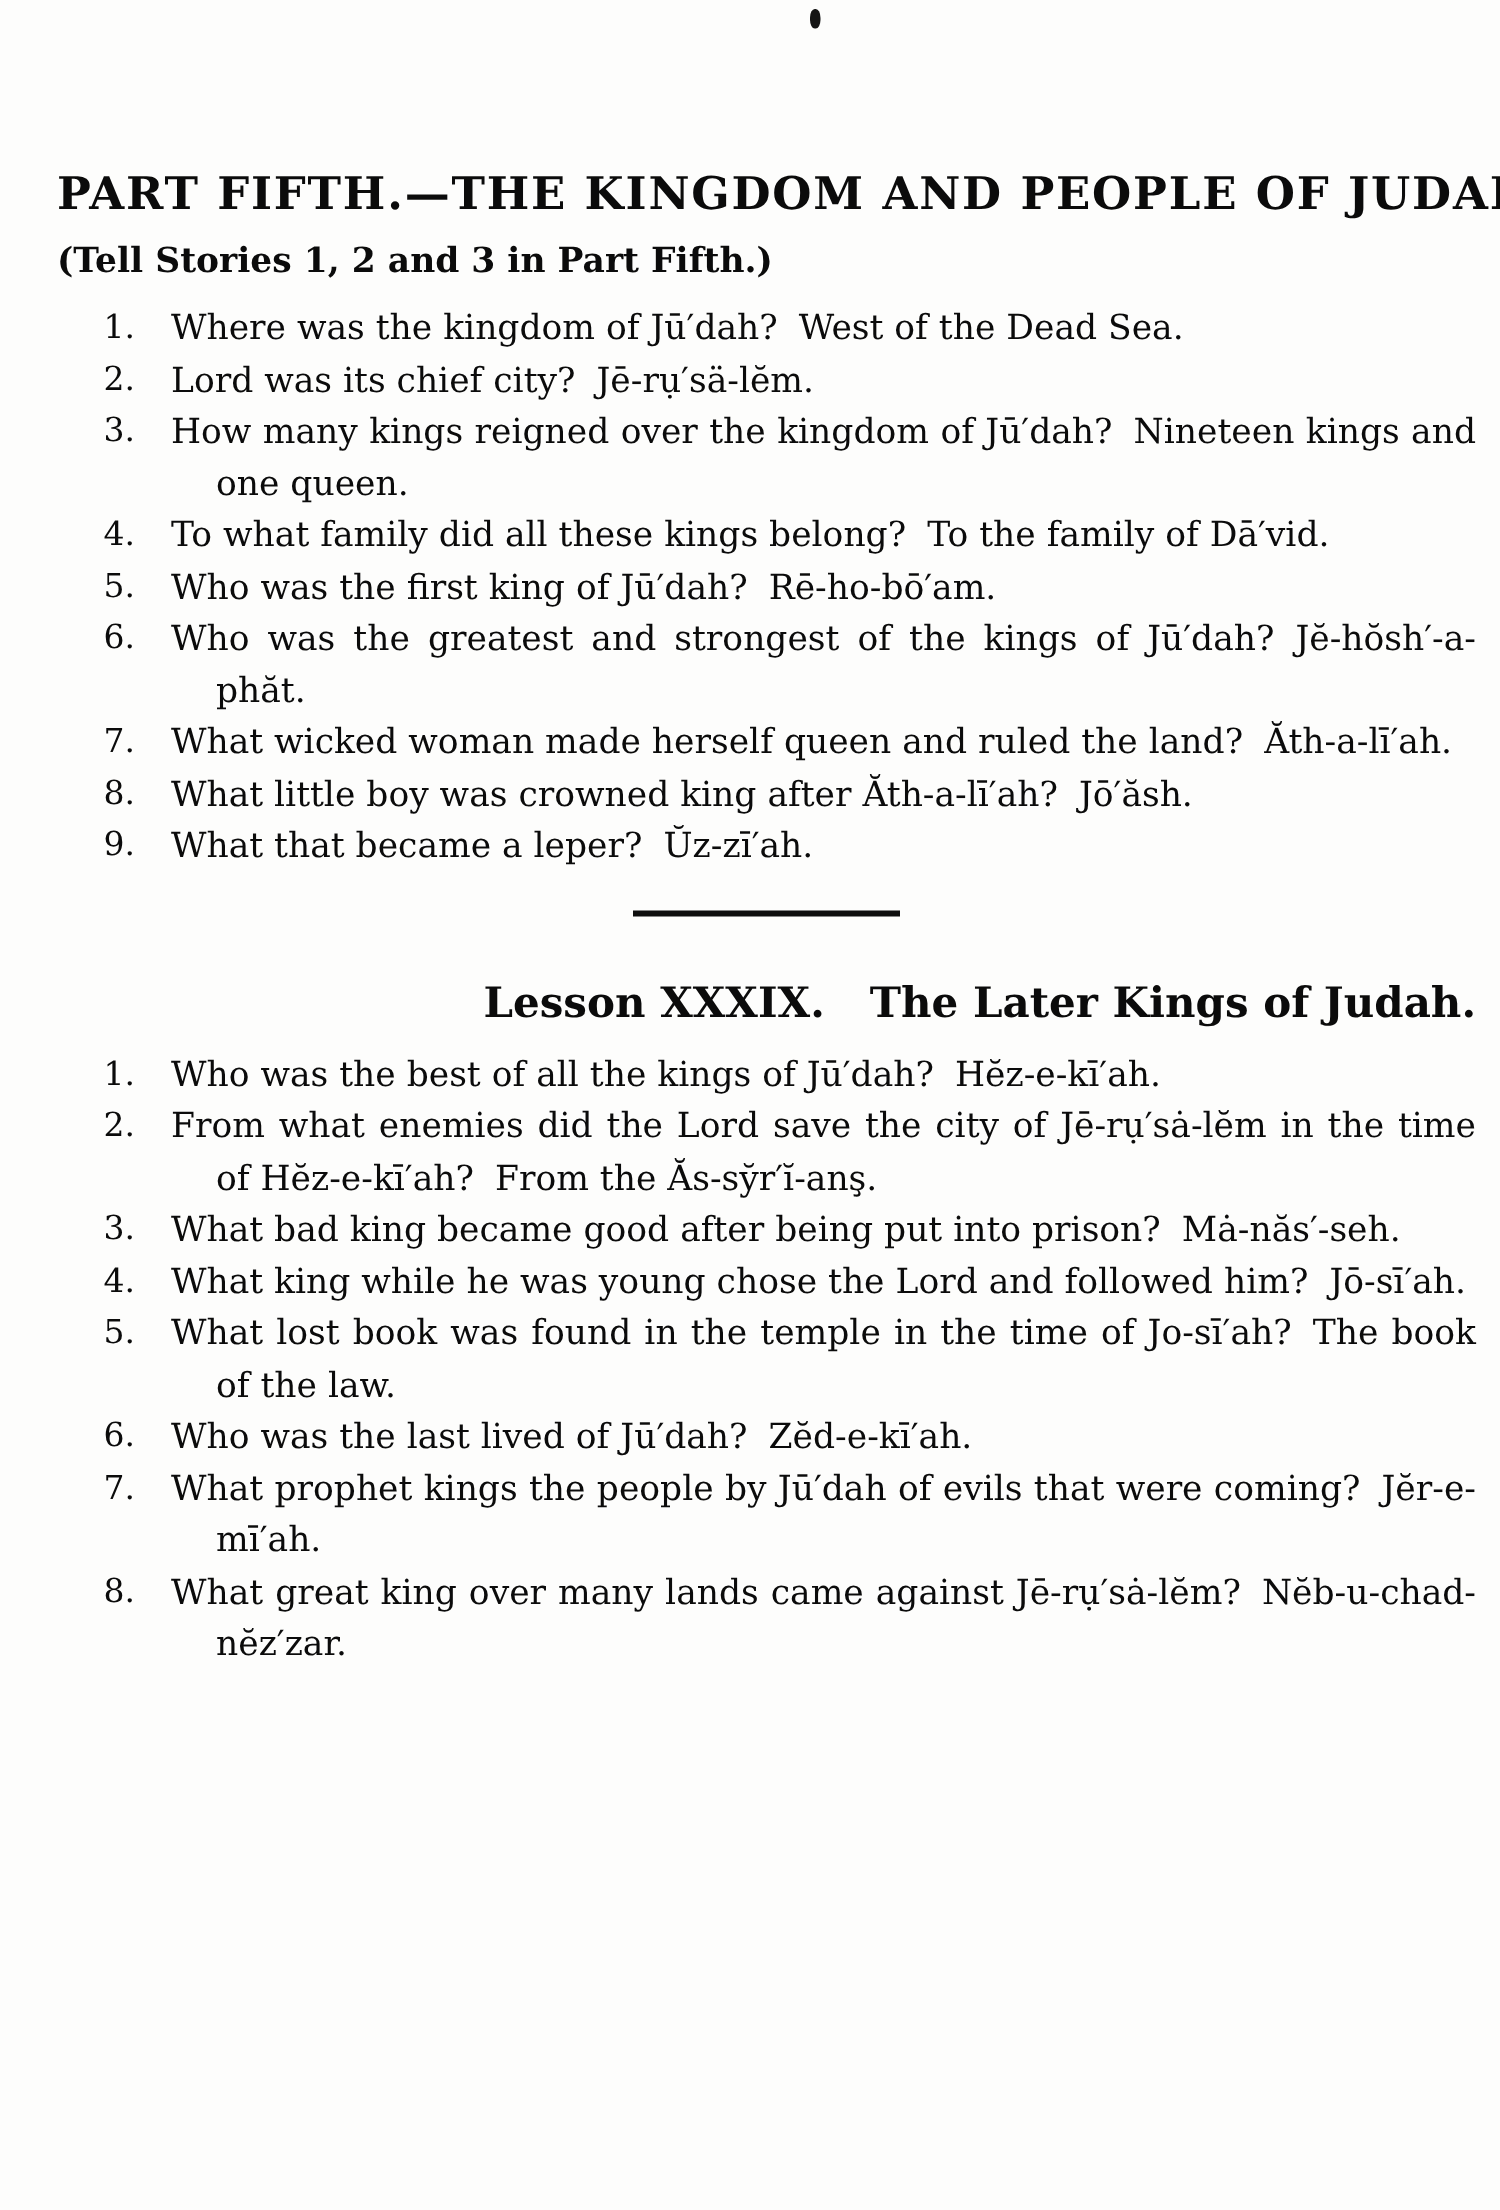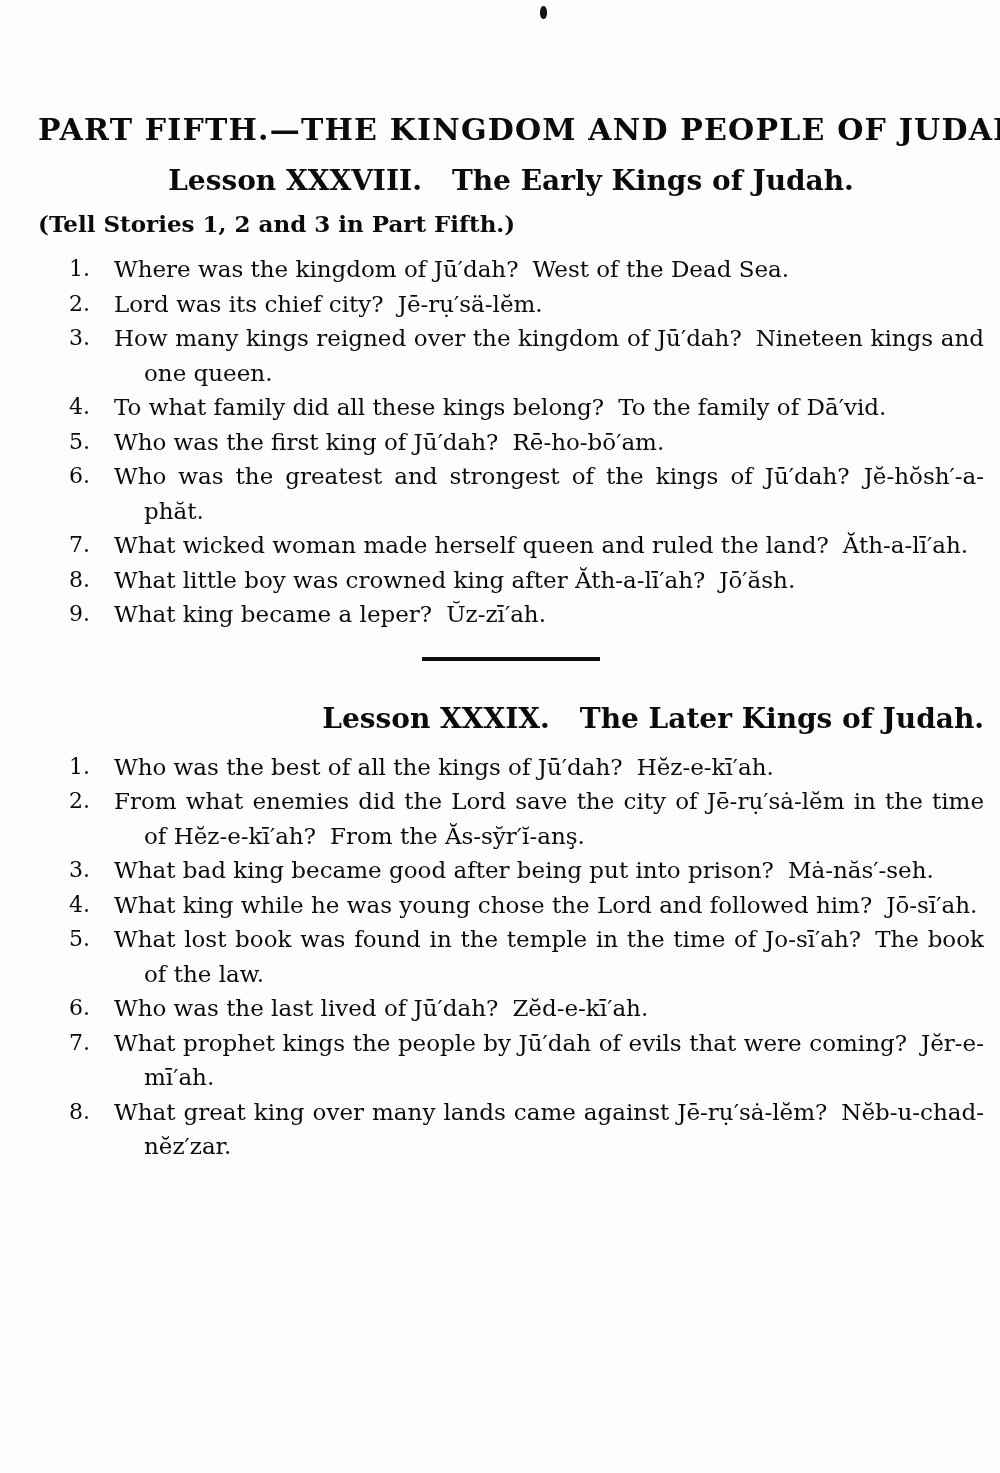--- a/index.html
+++ b/index.html
@@ -68,23 +68,20 @@
 </head>
 <body>
 
 <div class="page">
 
   <div class="artifact"></div>
 
   <h1 class="part-title">PART FIFTH.—THE KINGDOM AND PEOPLE OF JUDAH</h1>
 
   <section class="lesson lesson-38">
-    <h2 class="lesson-head">
-      <span class="lesson-no">Lesson XXXVIII.</span><span class="lesson-title">The Early Kings of Judah.</span>
-    </h2>
     <p class="instruction">(Tell Stories 1, 2 and 3 in Part Fifth.)</p>
 
     <ol class="qa-list">
       <li class="qa-item">
         <span class="num">1.</span>
         <span class="qa-body"><span class="question">Where was the kingdom of Jū′dah?</span><b class="answer">West of the Dead Sea.</b></span>
       </li>
       <li class="qa-item">
         <span class="num">2.</span>
         <span class="qa-body"><span class="question">Lord was its chief city?</span><b class="answer">Jē-rụ′sä-lĕm.</b></span>
@@ -108,21 +105,21 @@
       <li class="qa-item">
         <span class="num">7.</span>
         <span class="qa-body"><span class="question">What wicked woman made herself queen and ruled the land?</span><b class="answer">Ăth-a-lī′ah.</b></span>
       </li>
       <li class="qa-item">
         <span class="num">8.</span>
         <span class="qa-body"><span class="question">What little boy was crowned king after Ăth-a-lī′ah?</span><b class="answer">Jō′ăsh.</b></span>
       </li>
       <li class="qa-item">
         <span class="num">9.</span>
-        <span class="qa-body"><span class="question">What king became a leper?</span><b class="answer">Ŭz-zī′ah.</b></span>
+        <span class="qa-body"><span class="question">What that became a leper?</span><b class="answer">Ŭz-zī′ah.</b></span>
       </li>
     </ol>
   </section>
 
   <div class="divider"></div>
 
   <section class="lesson lesson-39">
     <h2 class="lesson-head">
       <span class="lesson-no">Lesson XXXIX.</span><span class="lesson-title">The Later Kings of Judah.</span>
     </h2>

